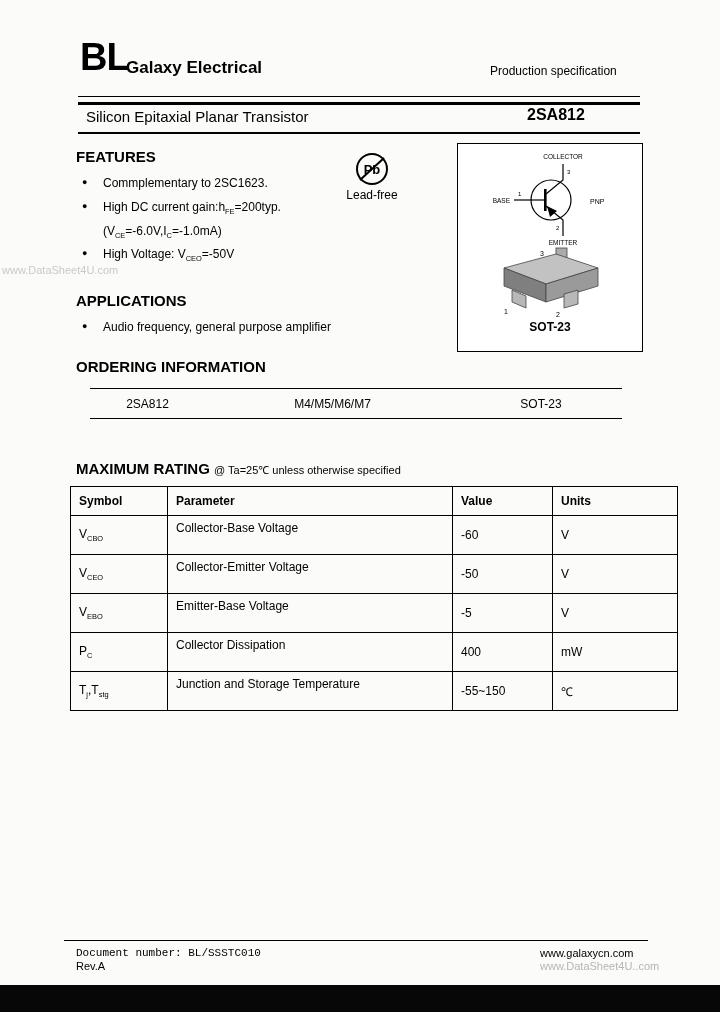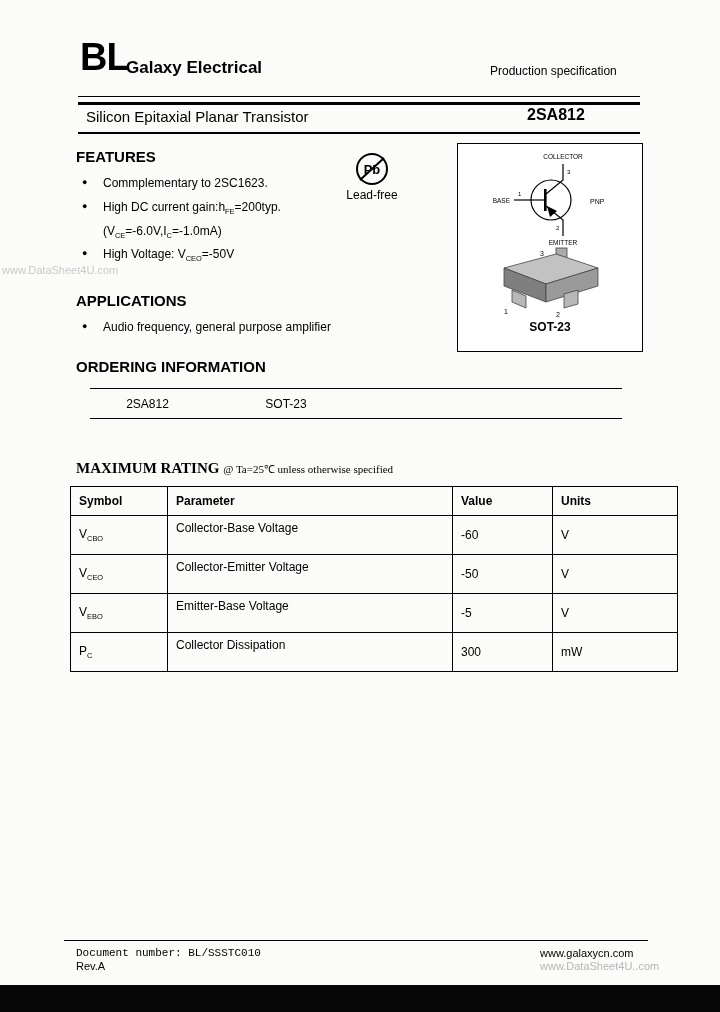--- a/index.html
+++ b/index.html
@@ -24,21 +24,21 @@
   
   .title-top-rule { top: 102px; left: 78px; width: 562px; height: 3px; }
   .product-title { left: 86px; top: 108px; font-size: 15px; }
   .part-number { left: 527px; top: 106px; font-size: 16px; font-weight: bold; }
   .title-bottom-rule { top: 132px; left: 78px; width: 562px; height: 2px; }
 
   .section-heading { font-size: 15px; font-weight: bold; position: absolute; }
   .feat-heading { left: 76px; top: 148px; }
   .apps-heading { left: 76px; top: 292px; }
   .order-heading { left: 76px; top: 358px; }
-  .rating-heading { left: 76px; top: 460px; white-space: nowrap; font-family: Liberation Serif, serif; }
+  .rating-heading { left: 76px; top: 460px; white-space: nowrap; }
   .rating-cond { font-size: 11px; font-weight: normal; }
 
   .bullet-item { position: absolute; font-size: 12px; white-space: nowrap; }
   .bullet-dot { position: absolute; left: -21px; top: 1px; font-size: 9px; }
   .f1 { left: 103px; top: 176px; }
   .f2 { left: 103px; top: 200px; }
   .f3 { left: 103px; top: 224px; }
   .f4 { left: 103px; top: 247px; }
   .a1 { left: 103px; top: 320px; }
 
@@ -158,20 +158,21 @@
   <h2 class="section-heading apps-heading">APPLICATIONS</h2>
   <div class="bullet-item a1">
     <span class="bullet-dot">●</span>
     <span>Audio frequency, general purpose amplifier</span>
   </div>
 
   <h2 class="section-heading order-heading">ORDERING INFORMATION</h2>
   <div class="abs order-table">
     <div class="order-row order-data">
       <span class="oc1">2SA812</span>
+      <span class="oc2">M4/M5/M6/M7</span>
       <span class="oc3">SOT-23</span>
     </div>
   </div>
 
   <h2 class="section-heading rating-heading">
     <span>MAXIMUM RATING</span>
     <span class="rating-cond">@ Ta=25℃ unless otherwise specified</span>
   </h2>
   <table class="abs rating-table">
     <thead>
@@ -197,22 +198,28 @@
       </tr>
       <tr>
         <td><span>V</span><sub>EBO</sub></td>
         <td class="param">Emitter-Base Voltage</td>
         <td>-5</td>
         <td>V</td>
       </tr>
       <tr>
         <td><span>P</span><sub>C</sub></td>
         <td class="param">Collector Dissipation</td>
-        <td>300</td>
+        <td>400</td>
         <td>mW</td>
+      </tr>
+      <tr>
+        <td><span>T</span><sub>j</sub><span>,T</span><sub>stg</sub></td>
+        <td class="param">Junction and Storage Temperature</td>
+        <td>-55~150</td>
+        <td>℃</td>
       </tr>
     </tbody>
   </table>
 
   <div class="rule footer-rule"></div>
   <span class="abs doc-number">Document number: BL/SSSTC010</span>
   <span class="abs revision">Rev.A</span>
   <span class="abs website">www.galaxycn.com</span>
   <span class="abs watermark-footer">www.DataSheet4U..com</span>
   <div class="bottom-bar"></div>

